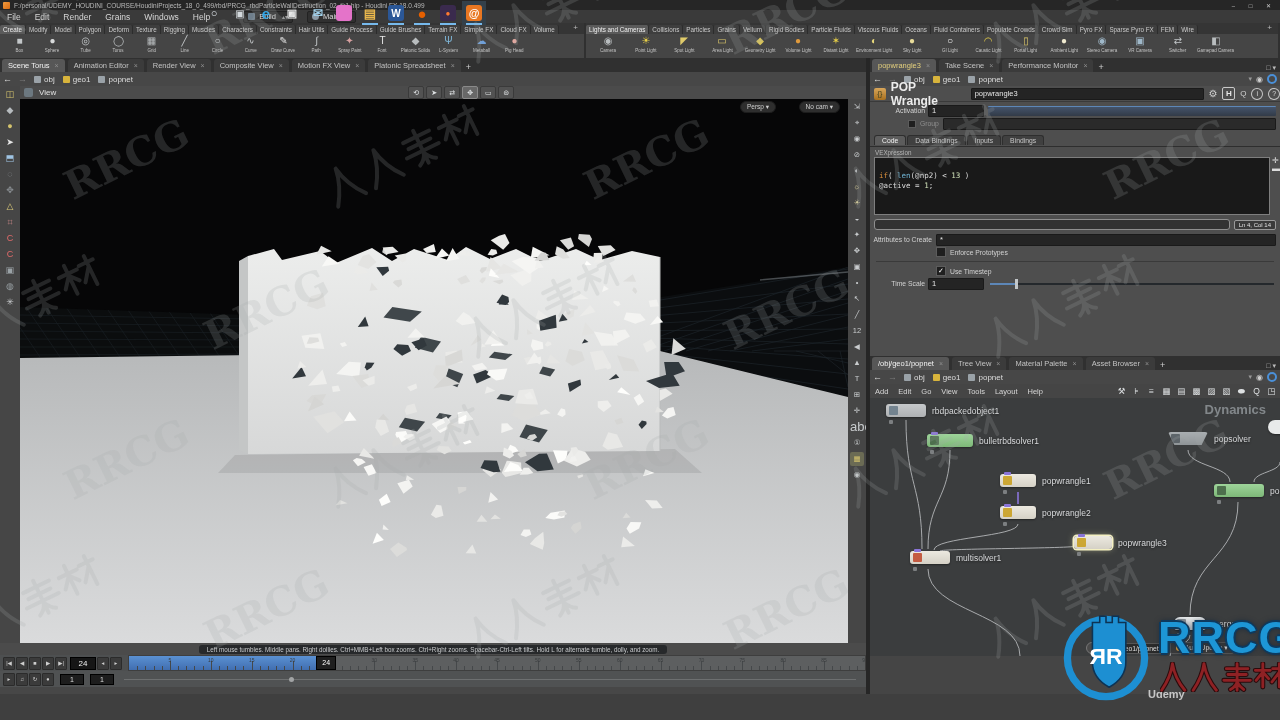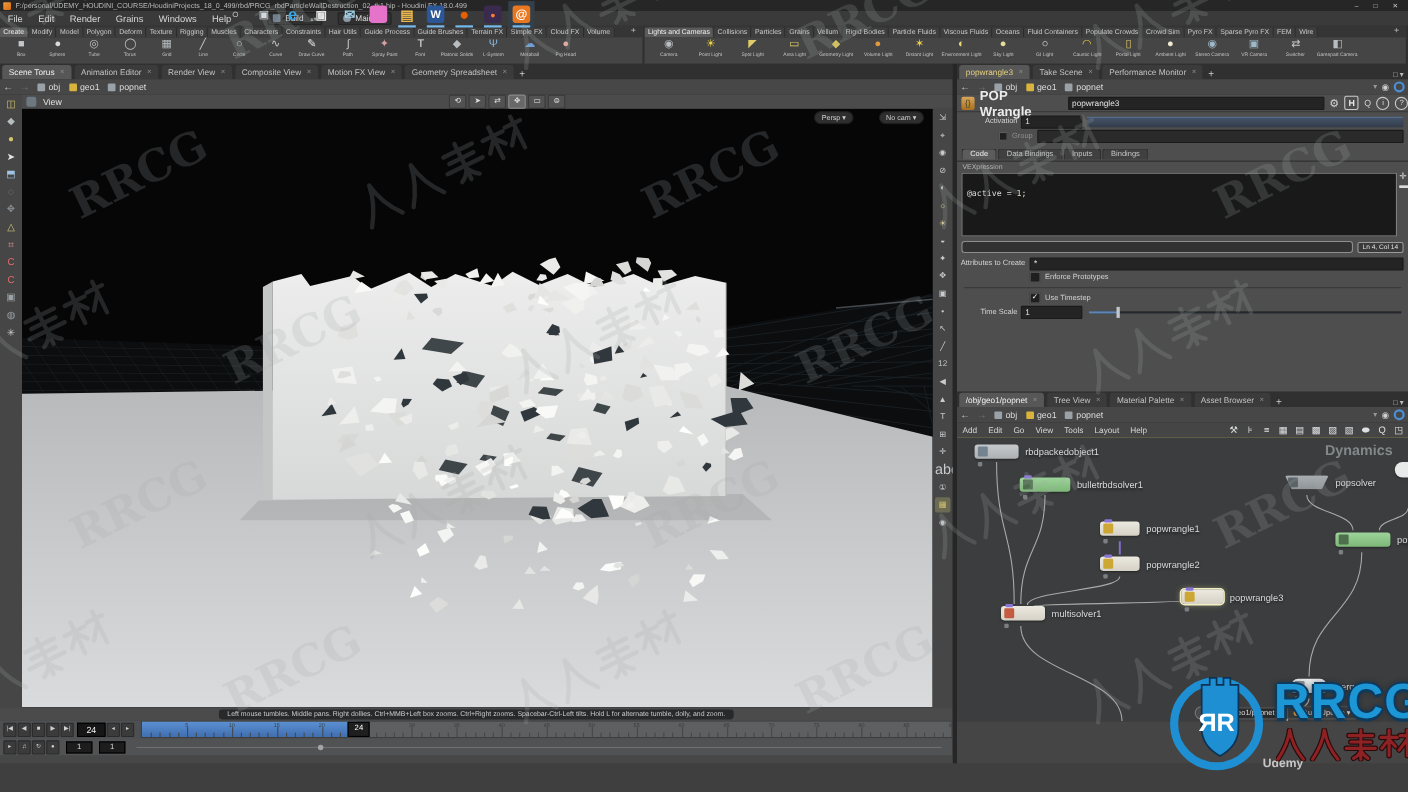--- a/index.html
+++ b/index.html
@@ -431,21 +431,21 @@
           <span>Composite View</span>
           <span class="x">×</span>
         </span>
 
         <span class="ptab">
           <span>Motion FX View</span>
           <span class="x">×</span>
         </span>
 
         <span class="ptab">
-          <span>Geometry Spreadsheet</span>
+          <span>Platonic Spreadsheet</span>
           <span class="x">×</span>
         </span>
       </span>
     <span class="ptabplus">+</span>
   </div>
 
   <div class="abs pathbar" style="left:0;top:72px;width:866px;">
     <span class="navarr">←</span>
     <span class="navarr dim">→</span>
     <span class="row">
@@ -1013,20 +1013,21 @@
     <span class="ftab active">Code</span>
         <span class="ftab">Data Bindings</span>
         <span class="ftab">Inputs</span>
         <span class="ftab">Bindings</span>
       </div>
     <div style="font-size:6.3px;color:#b5b5b5;padding:2px 0 1px 5px;">VEXpression</div>
 
     <div class="row" style="align-items:flex-start;">
       <div class="codebox" style="width:386px;height:50px;margin-left:4px;" id="codebox">
           <div>&nbsp;</div>
+          <div><span class="tok-kw">if</span><span class="tok-plain">( </span><span class="tok-func">len</span><span class="tok-plain">(@np2) &lt; </span><span class="tok-num">13</span><span class="tok-plain"> )</span></div>
           <div><span class="tok-plain"> @active = </span><span class="tok-num">1</span><span class="tok-plain">;</span></div>
         </div>
       <div style="display:flex;flex-direction:column;margin-left:2px;color:#ddd;font-size:8px;line-height:8px;">
         <span>✛</span>
         <span>▬</span>
       </div>
     </div>
 
     <div class="row" style="height:13px;margin-top:3px;">
       <span style="flex:1;height:9px;margin-left:4px;background:#323232;border:1px solid #8e8e8e;border-radius:3px;"></span>

